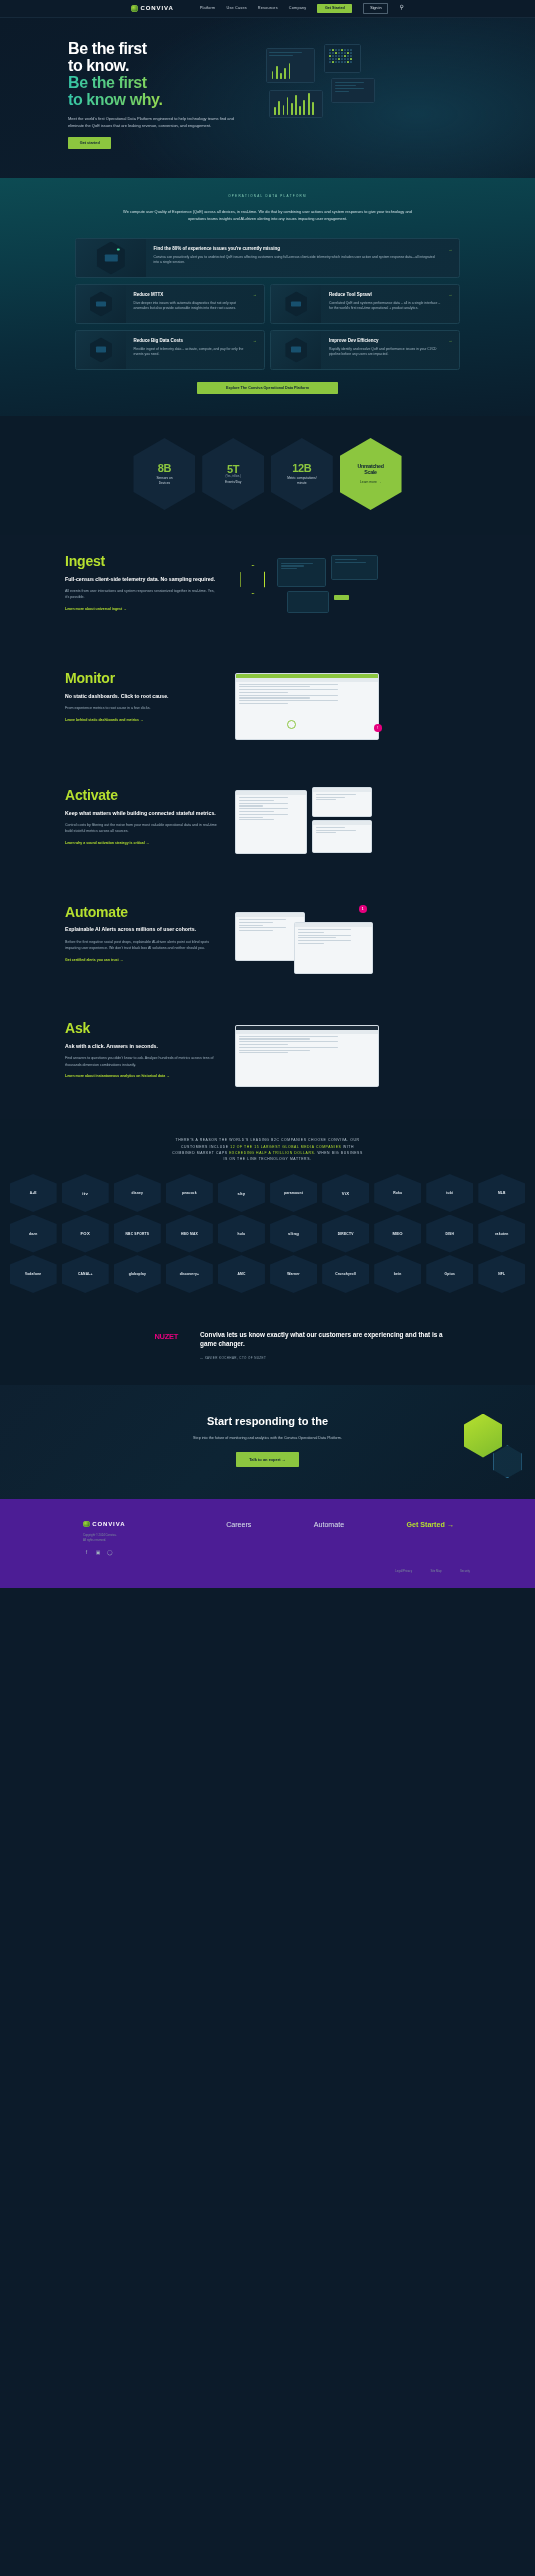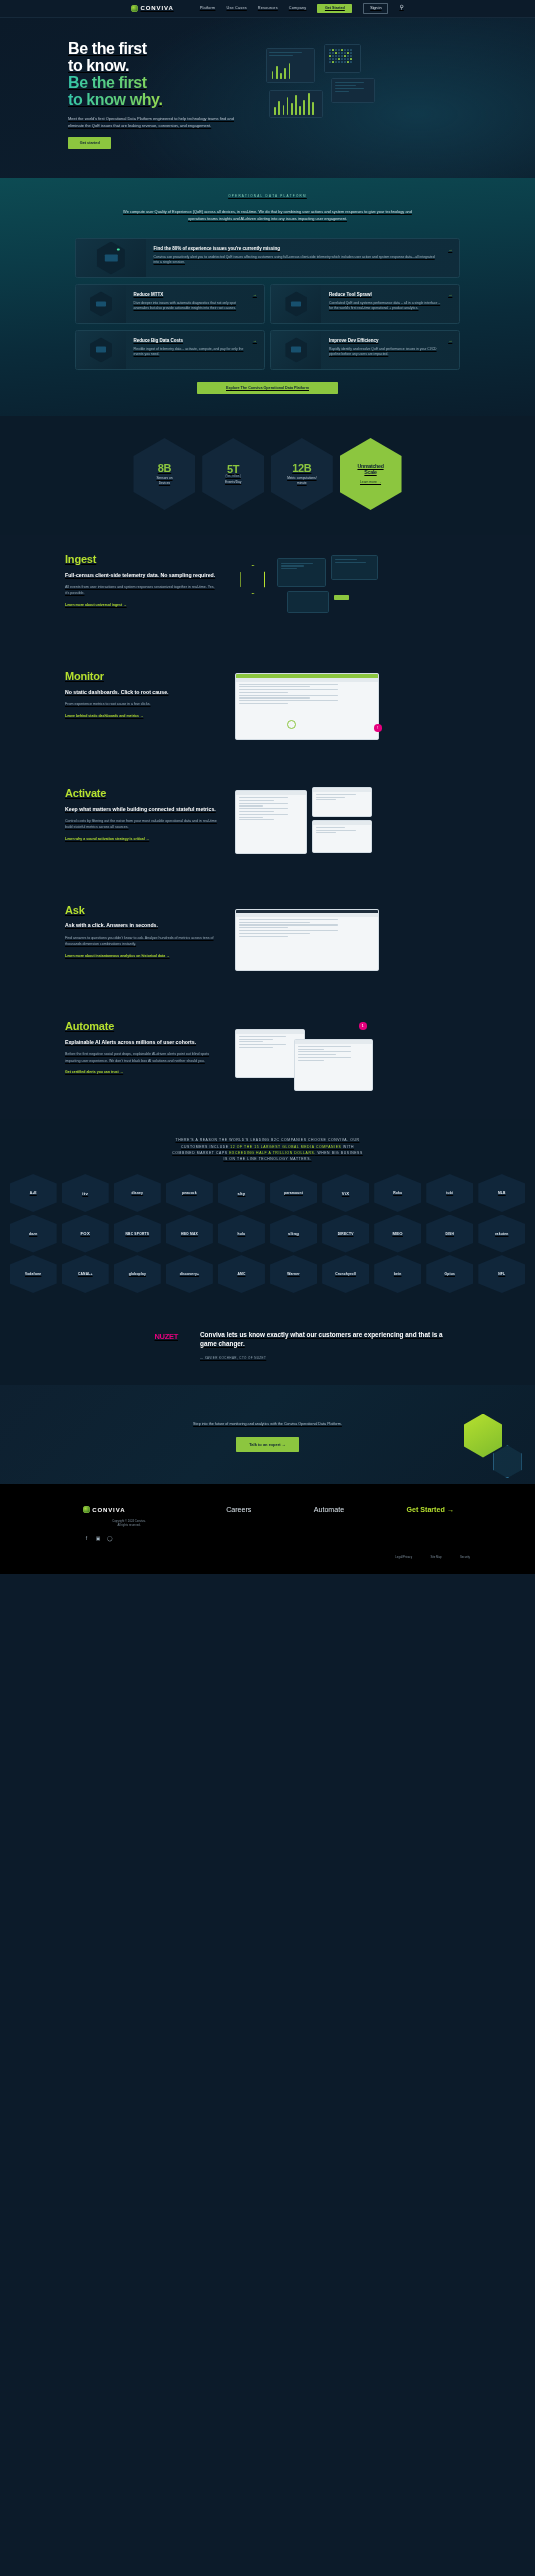--- a/index.html
+++ b/index.html
@@ -2,21 +2,21 @@
 <html style="font-size:13.4px"><head>
 <meta charset="utf-8">
 <style>
   * { box-sizing: border-box; margin: 0; padding: 0; }
   html, body {
     width: 535px;
     background: #0c1b2a;
     font-family: "Liberation Sans", sans-serif;
     -webkit-font-smoothing: antialiased;
   }
-  .page { width: 535px; position: relative; overflow: hidden; text-decoration: underline; }
+  .page { width: 535px; position: relative; overflow: hidden; }
 
   
   .nav {
     height: 17.6px;
     background: #0c1b2a;
     display: flex;
     align-items: center;
     justify-content: center;
     gap: 11px;
     border-bottom: 0.8px solid #16293a;
@@ -151,21 +151,21 @@
   .hex .lbl { margin-top: 1.7px; color: #c3d0da; font-size: 3.2px; line-height: 1.45; }
   .hex .sub { color: #8ea0ad; font-size: 2.7px; }
   .hex.accent { background: #8cc63f; }
   .hex.accent .num { color: #0e2233; font-size: 5.3px; font-weight: 700; line-height: 1.25; }
   .hex.accent .lbl { color: #143322; font-size: 3.3px; margin-top: 4.2px; }
 
   
   .feat { padding: 18.4px 0; display: flex; justify-content: center; }
   .feat-inner { width: 435px; display: flex; gap: 15px; }
   .feat-text { width: 167px; padding-left: 15px; }
-  .feat-kicker { font-size: 11px; font-weight: 700; color: #b6e02f; letter-spacing: -0.2px; }
+  .feat-kicker { font-size: 14px; font-weight: 700; color: #b6e02f; letter-spacing: -0.2px; }
   .feat-h { margin-top: 6.7px; color: #ffffff; font-size: 5.2px; font-weight: 700; line-height: 1.4; }
   .feat-p { margin-top: 5px; color: #9db0bd; font-size: 3.6px; line-height: 1.7; }
   .feat-link { margin-top: 6.7px; color: #b6e02f; font-size: 3.5px; font-weight: 700; cursor: pointer; }
   .feat-art { flex: 1; position: relative; min-height: 80px; }
 
   
   .mock { position: absolute; border-radius: 1.7px; overflow: hidden; }
   .mock-light { background: #f3f6f8; border: 0.4px solid #d4dde4; }
   .mock-dark { background: #0f2a3a; border: 0.4px solid #1d4356; }
   .mock-head { height: 4.2px; background: #e4eaee; }
@@ -228,21 +228,21 @@
     clip-path: polygon(50% 0%, 100% 25%, 100% 75%, 50% 100%, 0% 75%, 0% 25%);
   }
   .final-hex2 {
     position: absolute; right: 13.4px; top: 60px; width: 28.4px; height: 33px;
     border: 0.8px solid #2c6a8c;
     clip-path: polygon(50% 0%, 100% 25%, 100% 75%, 50% 100%, 0% 75%, 0% 25%);
     background: rgba(30,90,120,.25);
   }
 
   
-  .footer { background: #000000; padding: 22px 0 15px; text-align: center; }
+  .footer { background: #4c1d95; padding: 22px 0 15px; }
   .footer-inner { width: 435px; margin: 0 auto; display: flex; gap: 20px; }
   .footer-brand { width: 125px; padding-left: 33px; }
   .fb-row { display: flex; align-items: center; gap: 2.5px; }
   .footer-copy { margin-top: 5.9px; color: #7b8c9a; font-size: 2.8px; line-height: 1.6; }
   .socials { margin-top: 6.7px; display: flex; gap: 5px; }
   .soc { width: 6.7px; height: 6.7px; color: #9fb0bd; font-size: 5px; display: flex; align-items: center; justify-content: center; cursor: pointer; }
   .footer-nav { flex: 1; display: flex; justify-content: space-around; align-items: flex-start; }
   .footer-nav a { color: #d9e3ea; font-size: 7.1px; text-decoration: none; cursor: pointer; }
   .footer-nav a.cta { color: #b6e02f; font-weight: 700; }
   .footer-bottom {
@@ -543,68 +543,68 @@
             <div class="mline w70"></div>
             <div class="mline w35"></div>
         </div>
       </div>
     </div>
   </div>
 
   <div class="feat">
     <div class="feat-inner">
       <div class="feat-text">
+        <div class="feat-kicker">Automate</div>
+        <div class="feat-h">Explainable AI Alerts across millions of user cohorts.</div>
+        <div class="feat-p">Before the first negative social post drops, explainable AI-driven alerts point out blind spots impacting user experience. We don't trust black box AI solutions and neither should you.</div>
+        <div class="feat-link">Get certified alerts you can trust →</div>
+      </div>
+      <div class="feat-art">
+        <div class="mock mock-light" style="left:3.3px;top:8.4px;width:70px;height:49px;">
+          <div class="mock-head"></div>
+          <div class="mline w70"></div>
+            <div class="mline w50"></div>
+            <div class="mline w35"></div>
+          <div class="mline w70"></div>
+            <div class="mline w50"></div>
+        </div>
+        <div class="mock mock-light" style="left:62px;top:18.4px;width:79px;height:52px;">
+          <div class="mock-head"></div>
+          <div class="mline w70"></div>
+            <div class="mline w35"></div>
+            <div class="mline w70"></div>
+          <div class="mline w50"></div>
+            <div class="mline w70"></div>
+            <div class="mline w35"></div>
+        </div>
+        <div class="badge-pink" style="left:127px;top:1.7px;">1</div>
+      </div>
+    </div>
+  </div>
+
+  <div class="feat">
+    <div class="feat-inner">
+      <div class="feat-text">
         <div class="feat-kicker">Ask</div>
         <div class="feat-h">Ask with a click. Answers in seconds.</div>
         <div class="feat-p">Find answers to questions you didn't know to ask. Analyze hundreds of metrics across tens of thousands dimension combinations instantly.</div>
         <div class="feat-link">Learn more about instantaneous analytics on historical data →</div>
       </div>
       <div class="feat-art">
         <div class="mock mock-light" style="left:3.3px;top:5px;width:144px;height:62px;">
           <div style="height:3.3px;background:#1d2c3a;"></div>
           <div class="mock-head"></div>
           <div class="mline w70"></div>
             <div class="mline w50"></div>
             <div class="mline w70"></div>
           <div class="mline w35"></div>
             <div class="mline w70"></div>
             <div class="mline w50"></div>
           <div class="mline w35"></div>
         </div>
-      </div>
-    </div>
-  </div>
-
-  <div class="feat">
-    <div class="feat-inner">
-      <div class="feat-text">
-        <div class="feat-kicker">Automate</div>
-        <div class="feat-h">Explainable AI Alerts across millions of user cohorts.</div>
-        <div class="feat-p">Before the first negative social post drops, explainable AI-driven alerts point out blind spots impacting user experience. We don't trust black box AI solutions and neither should you.</div>
-        <div class="feat-link">Get certified alerts you can trust →</div>
-      </div>
-      <div class="feat-art">
-        <div class="mock mock-light" style="left:3.3px;top:8.4px;width:70px;height:49px;">
-          <div class="mock-head"></div>
-          <div class="mline w70"></div>
-            <div class="mline w50"></div>
-            <div class="mline w35"></div>
-          <div class="mline w70"></div>
-            <div class="mline w50"></div>
-        </div>
-        <div class="mock mock-light" style="left:62px;top:18.4px;width:79px;height:52px;">
-          <div class="mock-head"></div>
-          <div class="mline w70"></div>
-            <div class="mline w35"></div>
-            <div class="mline w70"></div>
-          <div class="mline w50"></div>
-            <div class="mline w70"></div>
-            <div class="mline w35"></div>
-        </div>
-        <div class="badge-pink" style="left:127px;top:1.7px;">1</div>
       </div>
     </div>
   </div>
 
   <div class="logos-wrap">
     <div class="logos-copy">
       <span>THERE'S A REASON THE WORLD'S LEADING B2C COMPANIES CHOOSE CONVIVA. OUR</span><br>
       <span>CUSTOMERS INCLUDE </span><span class="hl">12 OF THE 15 LARGEST GLOBAL MEDIA COMPANIES</span><span> WITH</span><br>
       <span>COMBINED MARKET CAPS </span><span class="hl">EXCEEDING HALF A TRILLION DOLLARS</span><span>. WHEN BIG BUSINESS</span><br>
       <span>IS ON THE LINE TECHNOLOGY MATTERS.</span>
@@ -648,20 +648,21 @@
       <div class="quote-logo">NUZET</div>
       <div class="quote-body">
         <div class="quote-text">Conviva lets us know exactly what our customers are experiencing and that is a game changer.</div>
         <div class="quote-attr">— XAVIER KOCHHAR, CTO OF NUZET</div>
       </div>
     </div>
   </div>
 
   <div class="final">
     <div class="final-h">
+      <div>Start responding to the</div>
     </div>
     <div class="final-p">Step into the future of monitoring and analytics with the Conviva Operational Data Platform.</div>
     <div class="final-btn">Talk to an expert →</div>
     <div class="final-hex"></div>
     <div class="final-hex2"></div>
   </div>
 
   <div class="footer">
     <div class="footer-inner">
       <div class="footer-brand">

